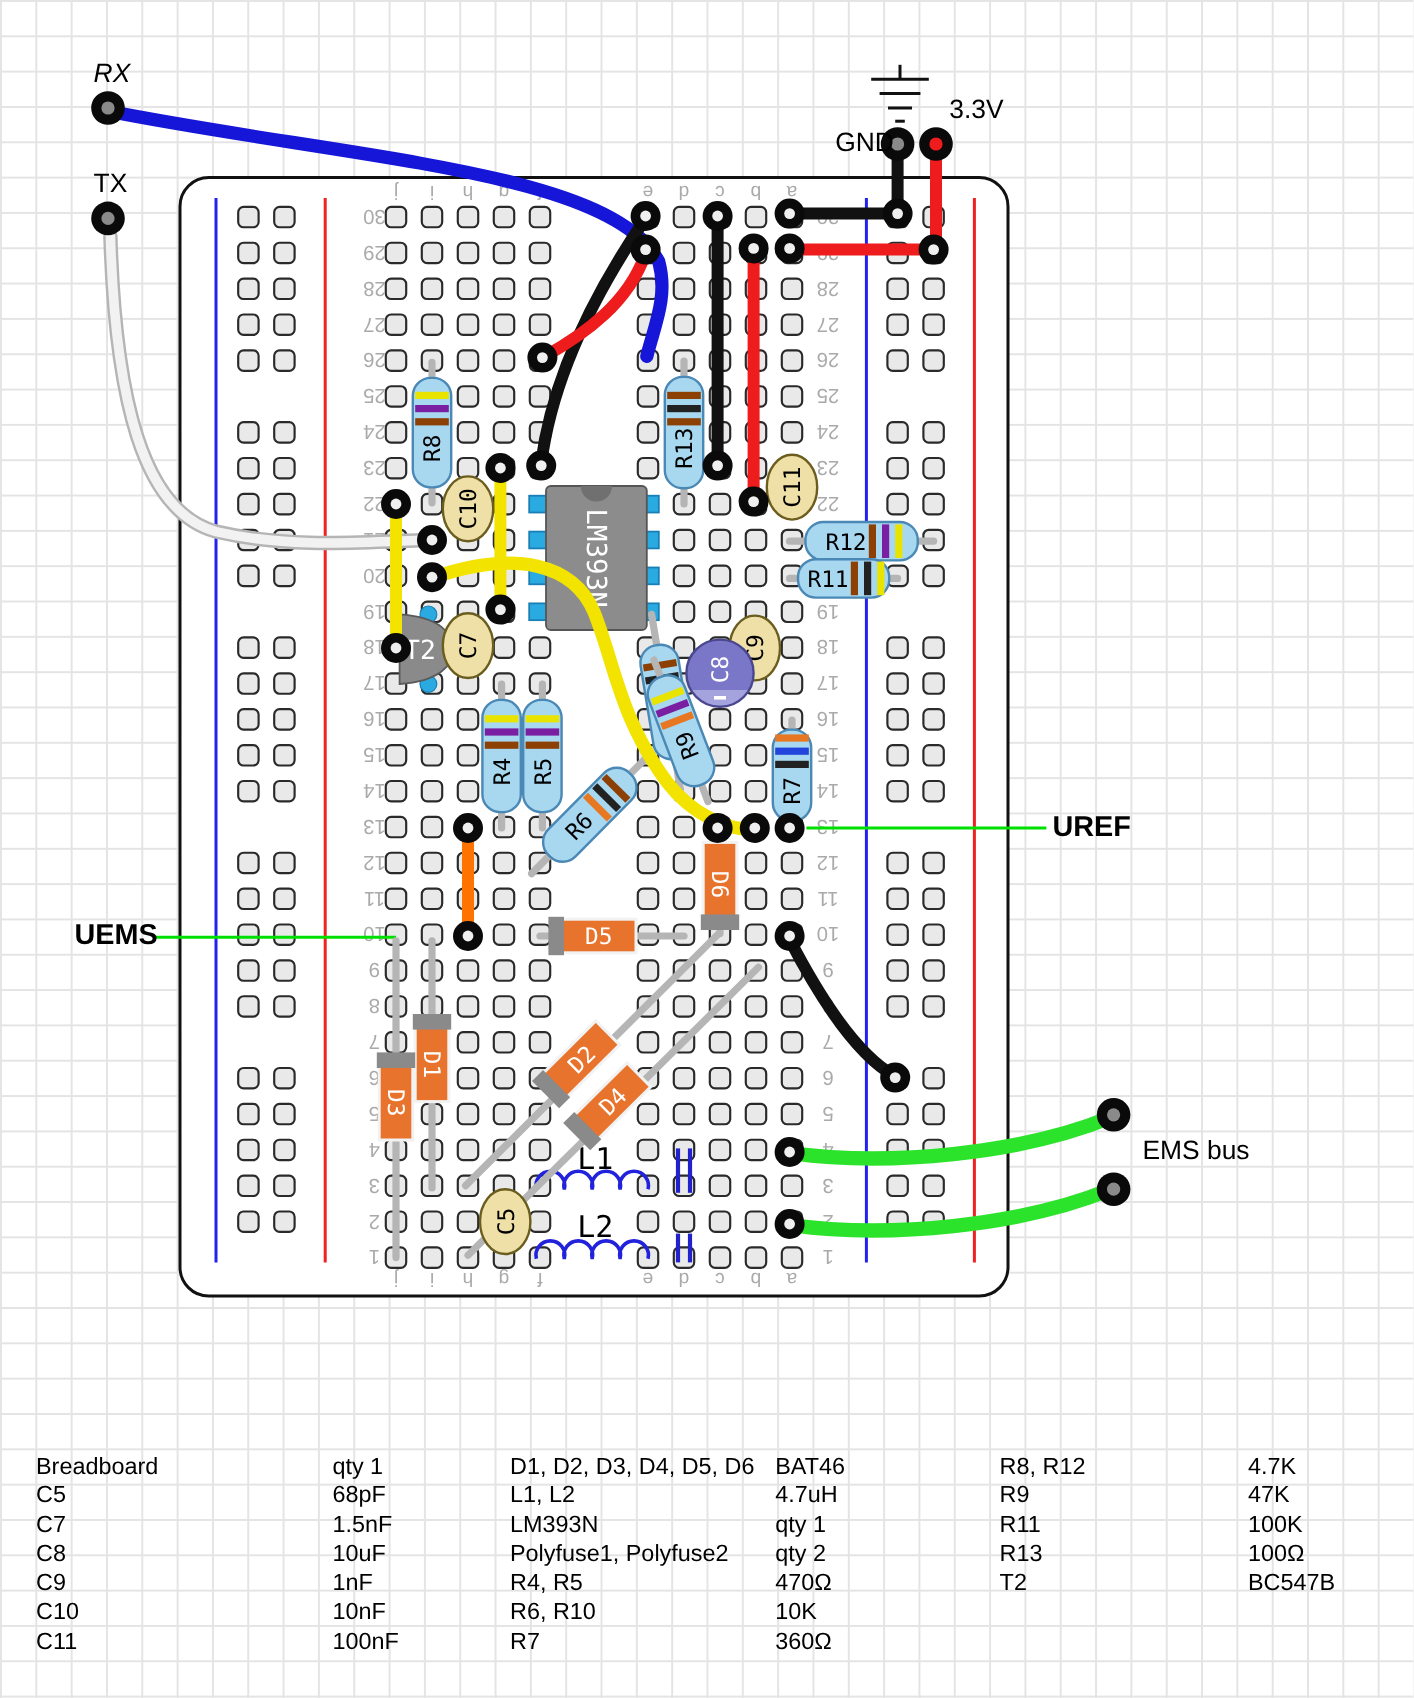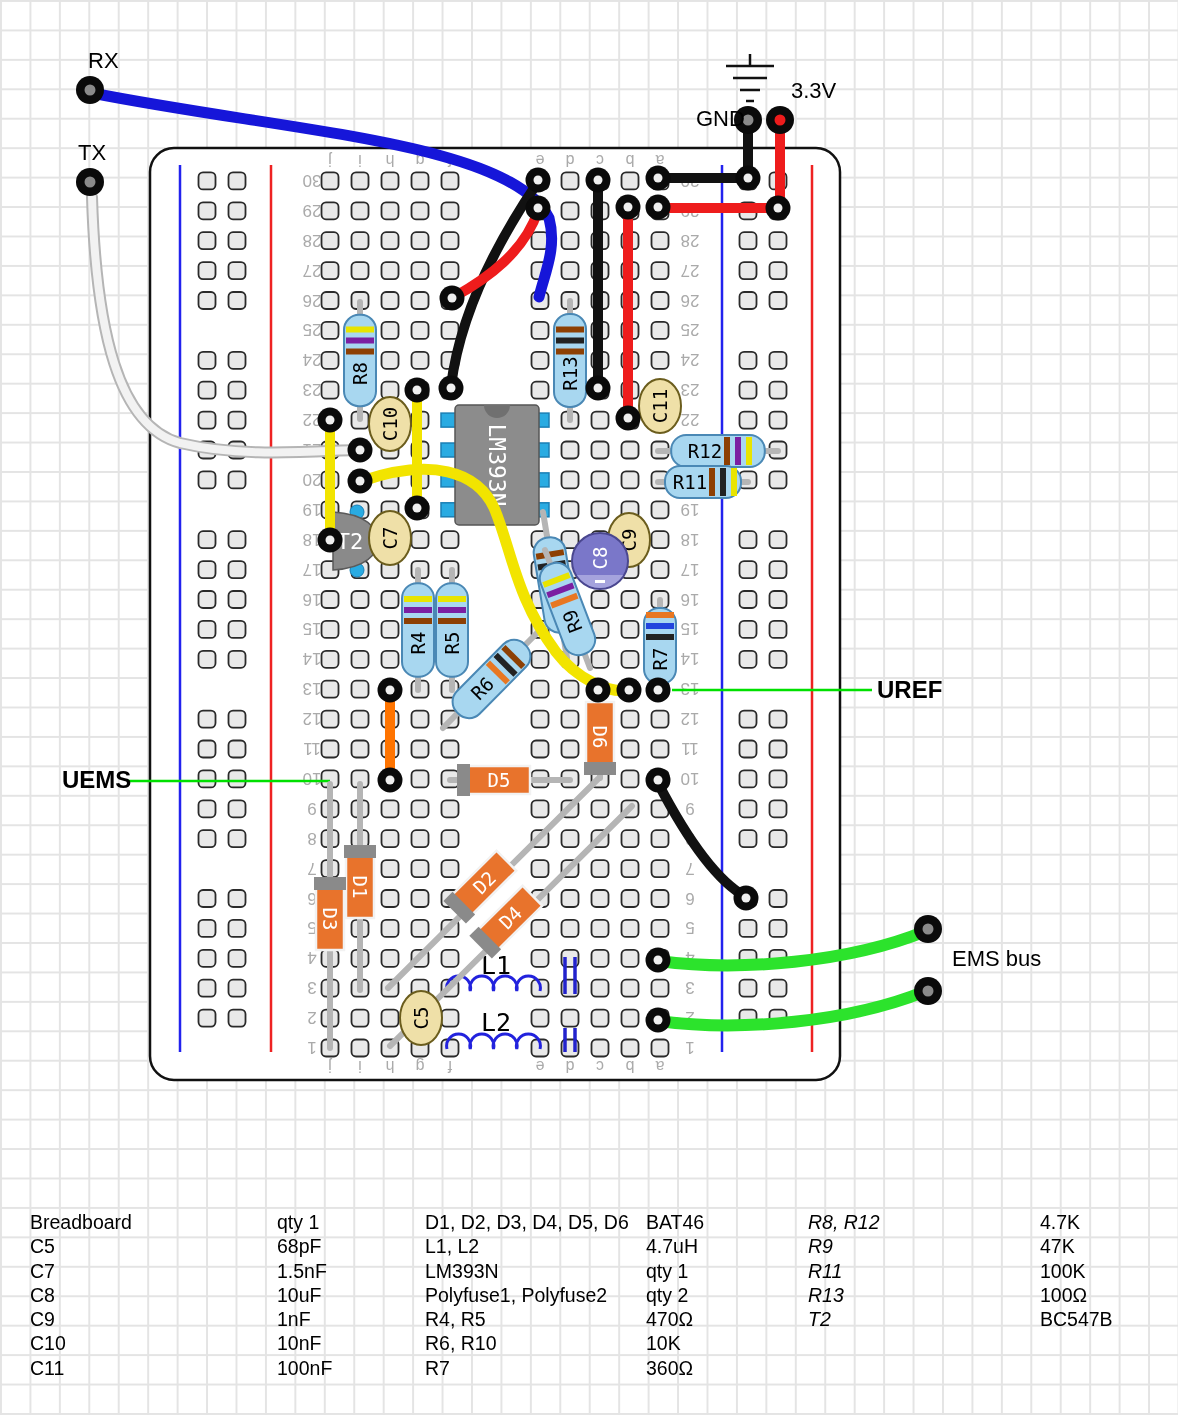--- a/index.html
+++ b/index.html
@@ -900,21 +900,21 @@
       </g>
       <g>
         <line x1="750" y1="54" x2="750" y2="65" stroke="#111" stroke-width="2.5"></line>
         <line x1="726" y1="66" x2="774" y2="66" stroke="#111" stroke-width="2.5"></line>
         <line x1="733" y1="78" x2="767" y2="78" stroke="#111" stroke-width="2.5"></line>
         <line x1="740" y1="90" x2="760" y2="90" stroke="#111" stroke-width="2.5"></line>
         <line x1="746" y1="101" x2="754" y2="101" stroke="#111" stroke-width="2.5"></line>
       </g>
     </svg>
 
-  <div class="io-label" style="left:88px;top:48px;">RX</div>
+  <div class="io-label" style="left:78px;top:48px;font-style:italic;">RX</div>
   <div class="io-label" style="left:78px;top:140px;">TX</div>
   <div class="io-label" style="left:696px;top:78px;margin-top:28px;">GND</div>
   <div class="io-label" style="left:791px;top:78px;">3.3V</div>
   <div class="net-label" style="left:62px;top:766px;">UEMS</div>
   <div class="net-label" style="left:877px;top:676px;">UREF</div>
   <div class="io-label" style="left:952px;top:946px;">EMS bus</div>
 
   <div id="parts-list">
       <div class="plist-col" style="left: 30px;">
         <div>Breadboard</div>
@@ -945,21 +945,21 @@
       </div>
       <div class="plist-col" style="left: 646px;">
         <div>BAT46</div>
         <div>4.7uH</div>
         <div>qty 1</div>
         <div>qty 2</div>
         <div>470Ω</div>
         <div>10K</div>
         <div>360Ω</div>
       </div>
-      <div class="plist-col" style="left: 808px; font-style: italic;">
+      <div class="plist-col" style="left: 833px;">
         <div>R8, R12</div>
         <div>R9</div>
         <div>R11</div>
         <div>R13</div>
         <div>T2</div>
       </div>
       <div class="plist-col" style="left: 1028px; padding-left: 12px;">
         <div>4.7K</div>
         <div>47K</div>
         <div>100K</div>

